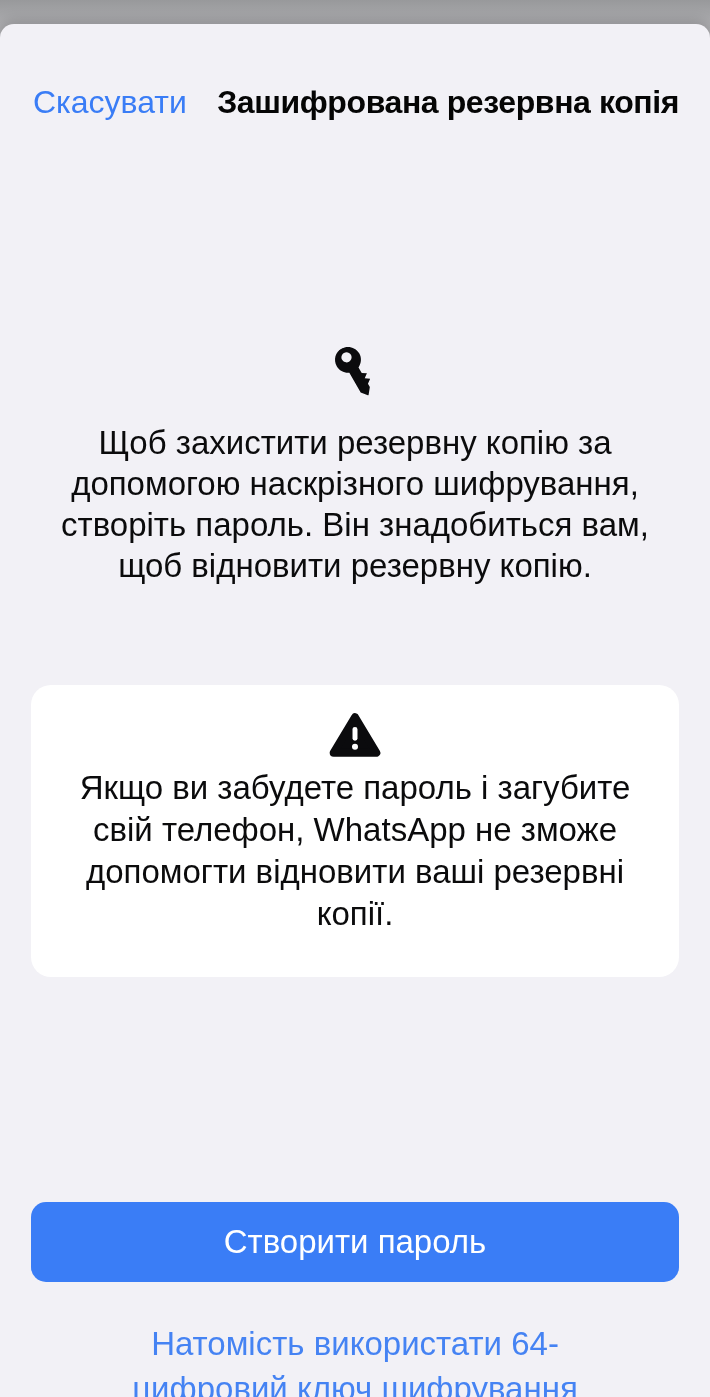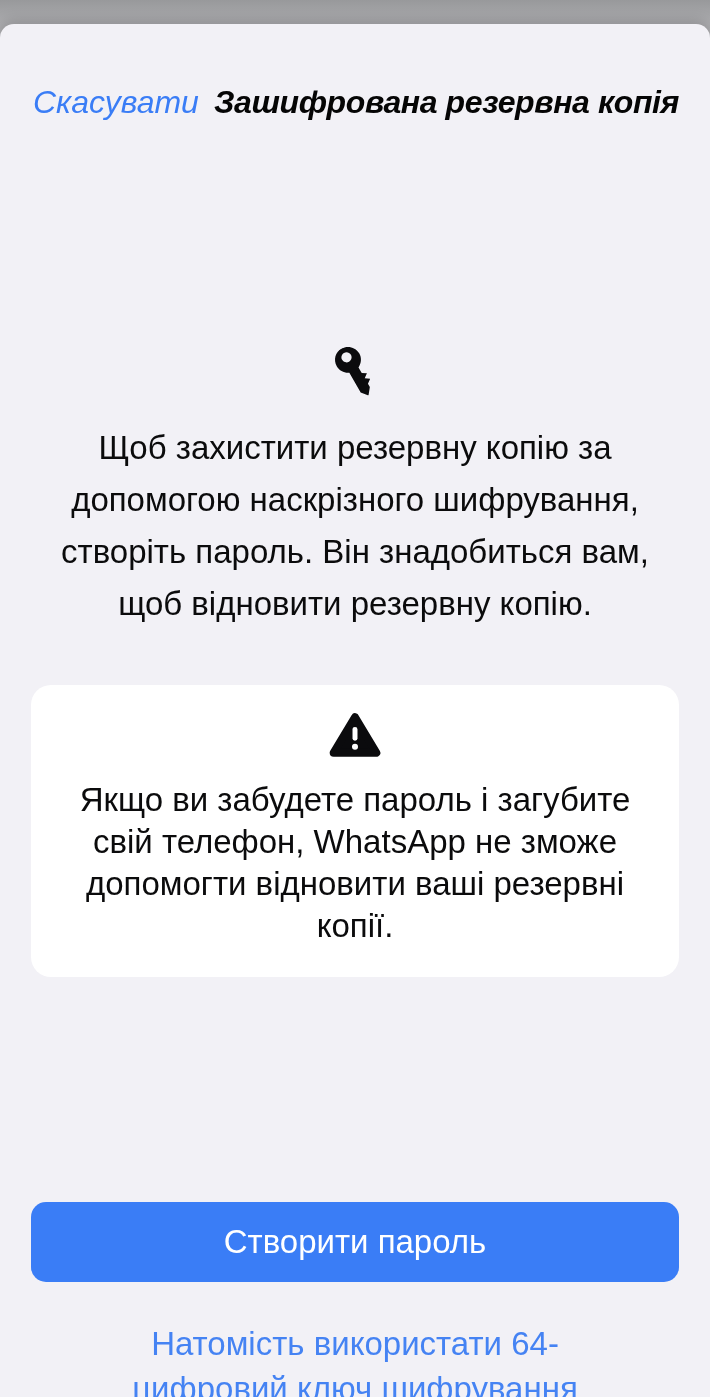--- a/index.html
+++ b/index.html
@@ -27,21 +27,20 @@
     border-radius: 14px 14px 0 0;
     box-shadow: 0 -3px 14px rgba(0,0,0,0.18);
   }
   .nav {
     position: absolute;
     left: 33px; right: 31px; top: 60px;
     display: flex;
     justify-content: space-between;
     align-items: flex-end;
     white-space: nowrap;
-    font-style: italic;
   }
   .cancel {
     font-size: 32px;
     color: #3A7DF6;
     cursor: pointer;
   }
   .nav-title {
     font-size: 32px;
     font-weight: bold;
     color: #050505;
@@ -52,39 +51,39 @@
     left: 327px; top: 320px;
     width: 56px; height: 56px;
     display: flex; align-items: center; justify-content: center;
   }
   .key-wrap svg { transform: rotate(-30deg); }
   .intro {
     position: absolute;
     left: 30px; top: 398px;
     width: 650px;
     font-size: 33px;
-    line-height: 52px;
+    line-height: 41px;
     text-align: center;
     color: #0b0b0c;
   }
   .card {
     position: absolute;
     left: 31px; top: 661px;
     width: 648px; height: 292px;
     background: #FFFFFF;
     border-radius: 20px;
     box-sizing: border-box;
     padding-top: 26px;
   }
   .warn-wrap {
     width: 100%;
     display: flex; justify-content: center;
   }
   .card-text {
-    margin-top: 20px;
+    margin-top: 8px;
     padding: 0 36px;
     font-size: 33px;
     line-height: 42px;
     text-align: center;
     color: #0b0b0c;
   }
   .primary-btn {
     position: absolute;
     left: 31px; top: 1178px;
     width: 648px; height: 80px;

